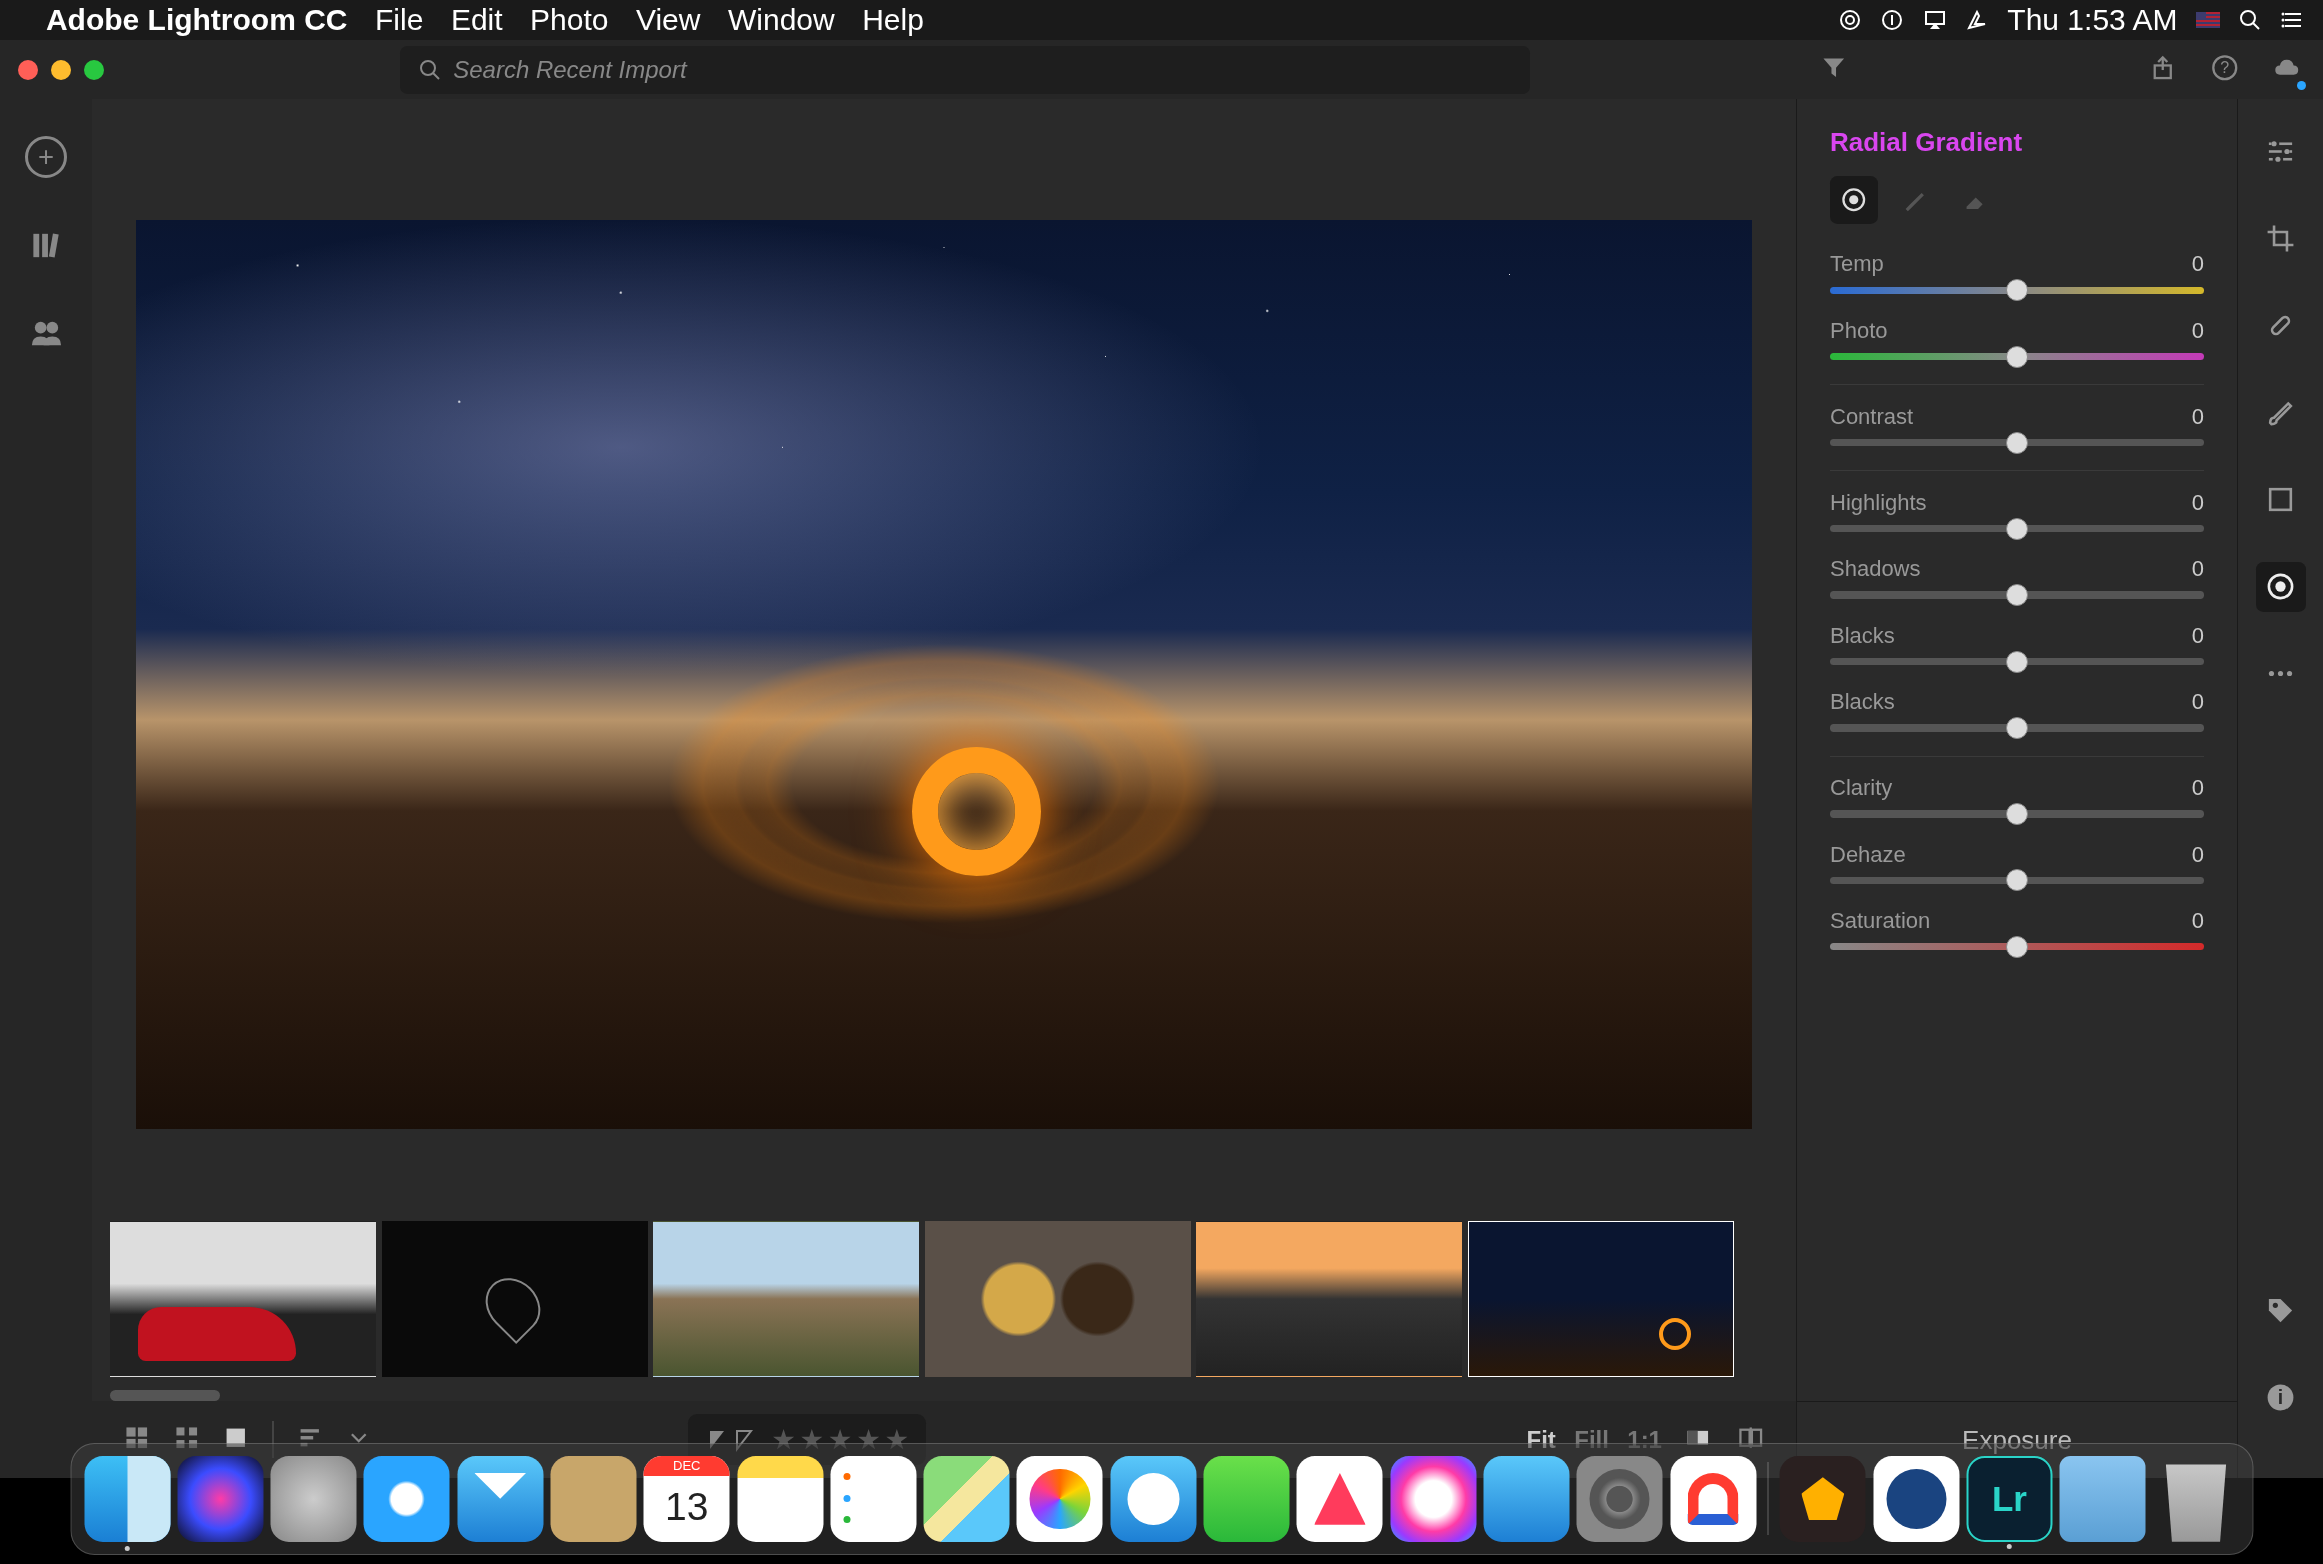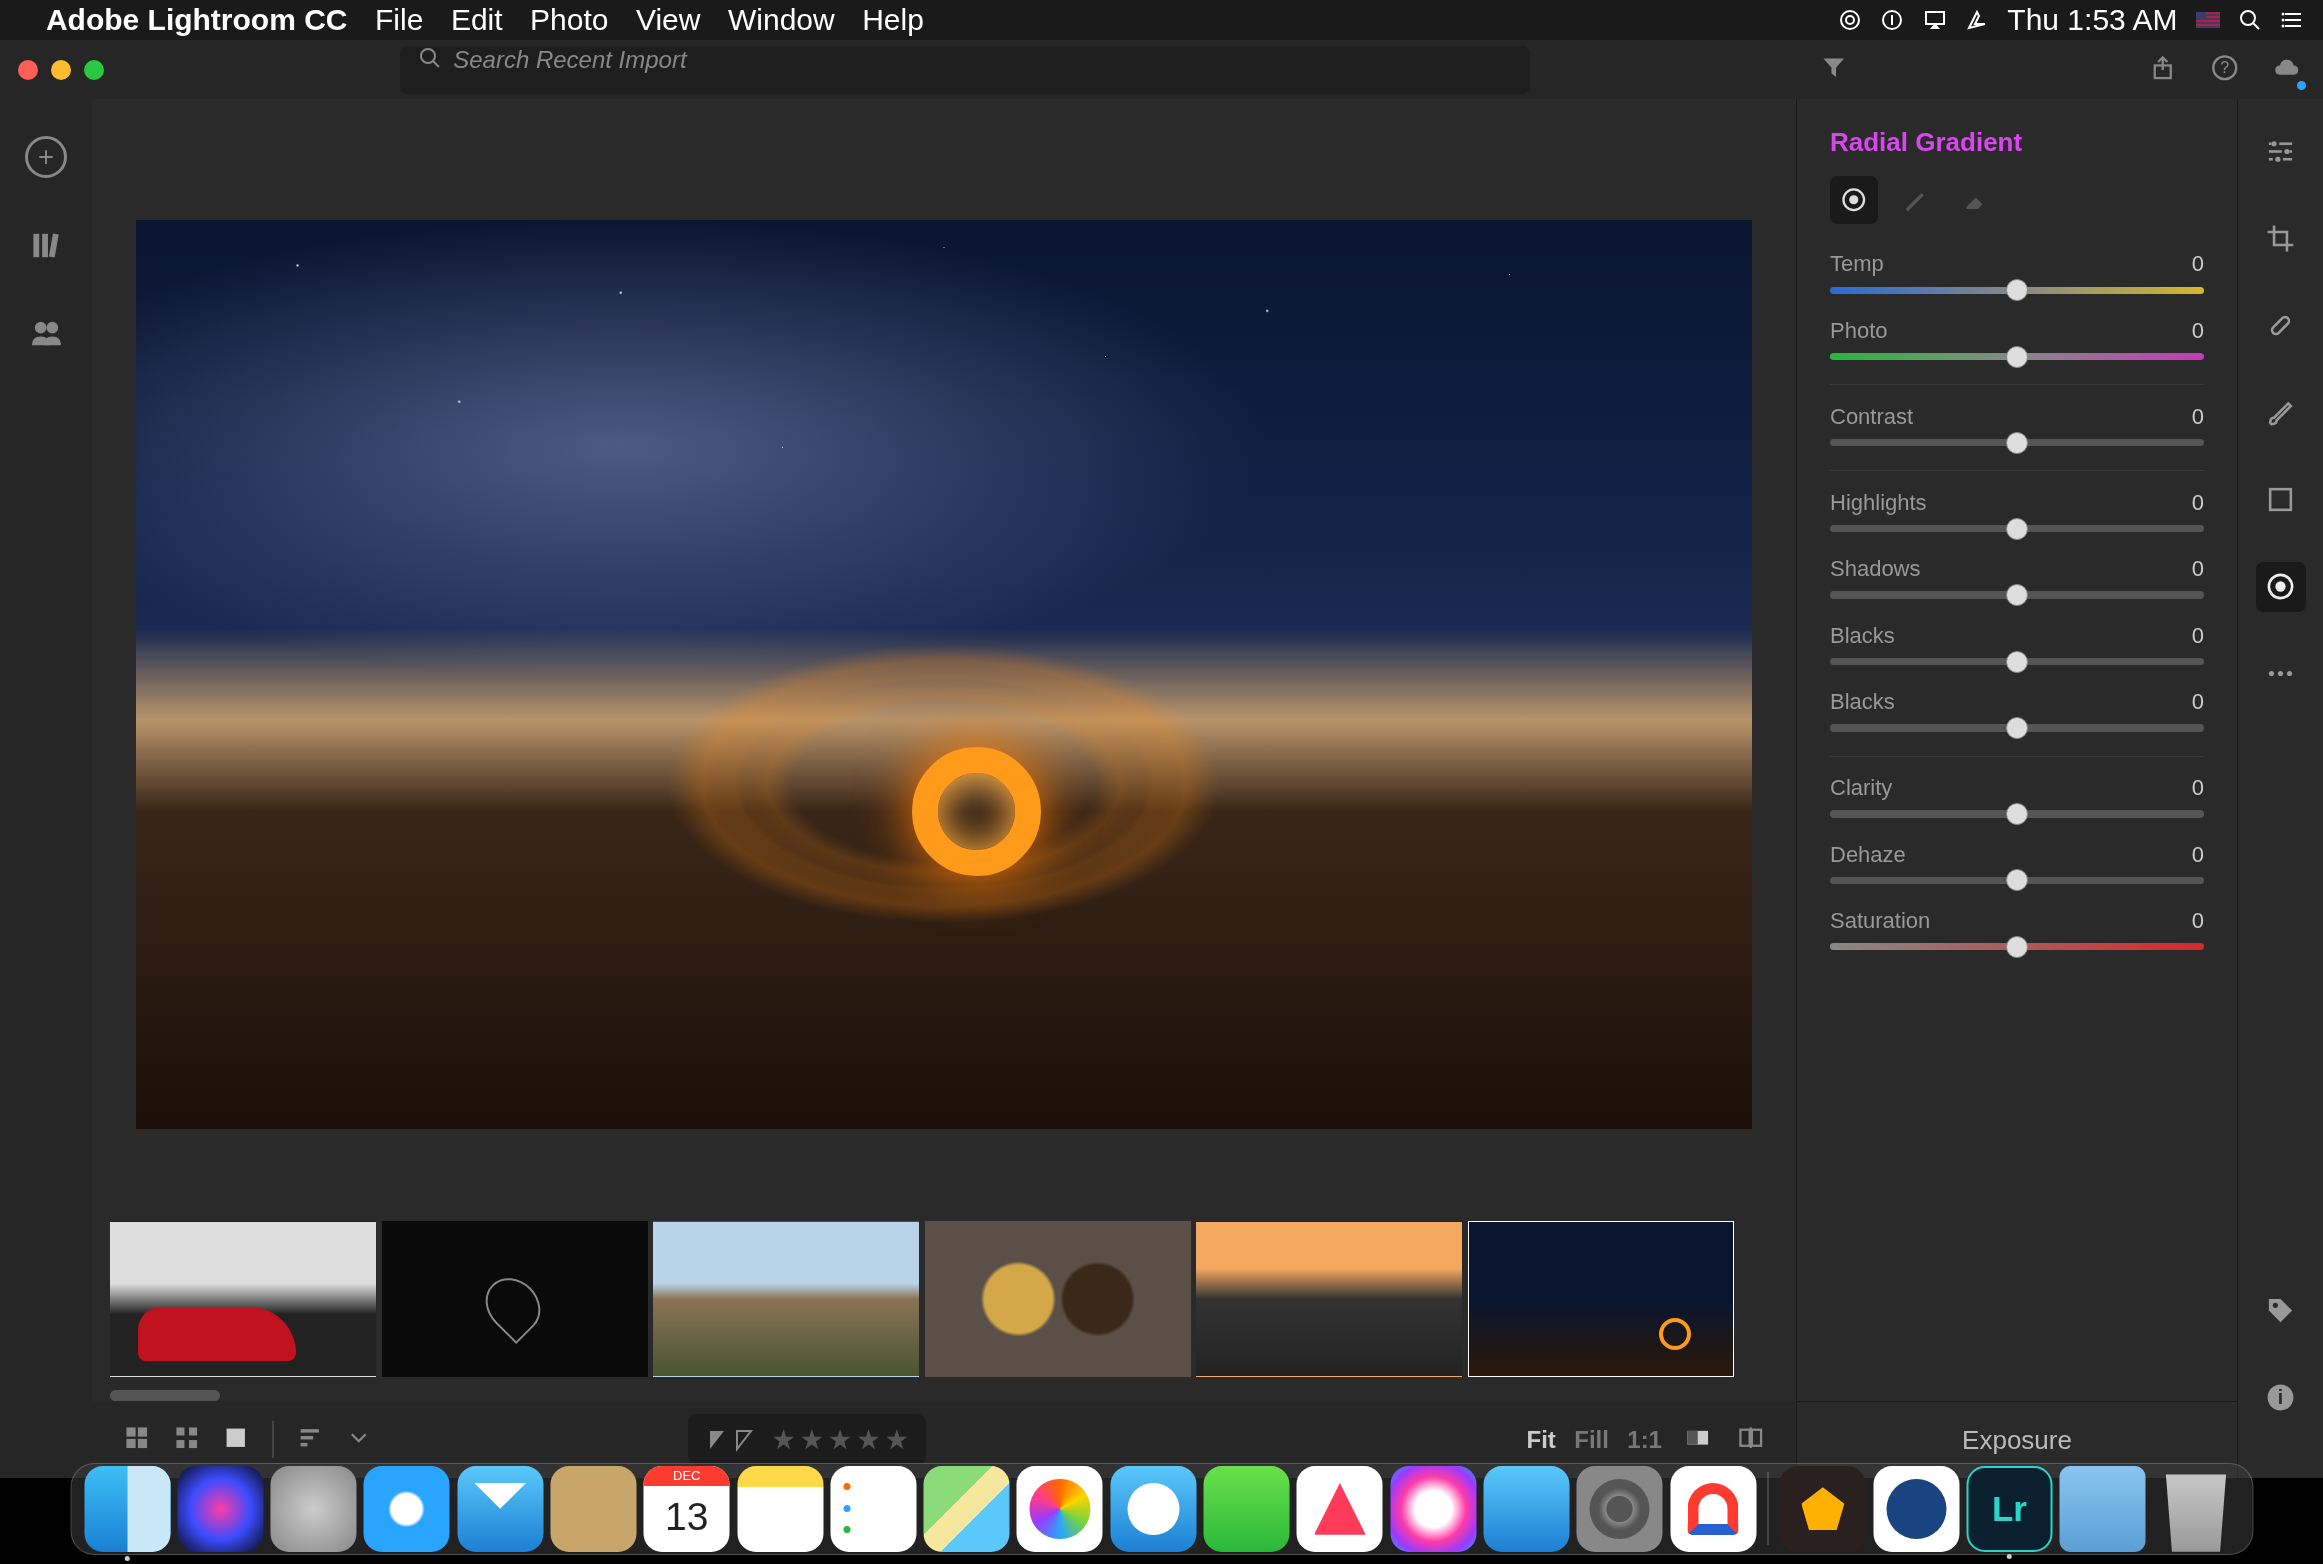--- a/index.html
+++ b/index.html
@@ -10,21 +10,21 @@
 .menubar .menu-item{margin-right:27.5px;cursor:default;}
 .menubar .spacer{flex:1;}
 .menubar .right-item{margin-left:18.4px;display:flex;align-items:center;}
 .menubar svg{width:24px;height:24px;fill:#fff;}
 
 .appwin{position:absolute;top:40px;left:0;right:0;height:1438px;background:#2a2a2a;display:flex;flex-direction:column;}
 .titlebar{height:59px;background:#262626;display:flex;align-items:center;padding:0 18.4px;}
 .traffic{display:flex;gap:13px;margin-right:27.5px;}
 .traffic span{width:20px;height:20px;border-radius:50%;}
 .search-wrap{flex:1;display:flex;justify-content:center;}
-.search-box{width:1130px;height:48px;background:#1e1e1e;border-radius:7.3px;display:flex;align-items:flex-start;padding:0 18.4px;color:#888;font-size:24px;font-style:italic;}
+.search-box{width:1130px;height:48px;background:#1e1e1e;border-radius:7.3px;display:flex;align-items:center;padding:0 18.4px;color:#888;font-size:24px;font-style:italic;}
 .search-box svg{width:24px;height:24px;fill:#888;margin-right:11px;}
 .titlebar-right{display:flex;gap:27.5px;align-items:center;margin-left:18.4px;}
 .titlebar-right svg{width:27.5px;height:27.5px;fill:#888;}
 .cloud-dot{position:relative;}
 .cloud-dot::after{content:"";position:absolute;width:9.2px;height:9.2px;border-radius:50%;background:#2aa5ff;bottom:-1.8px;right:-1.8px;}
 
 .body{flex:1;display:flex;overflow:hidden;}
 .leftbar{width:92px;background:#262626;display:flex;flex-direction:column;align-items:center;padding-top:37px;gap:46px;}
 .leftbar .sidebtn{width:42px;height:42px;display:flex;align-items:center;justify-content:center;cursor:pointer;}
 .leftbar svg{width:35px;height:35px;fill:#888;}
@@ -95,21 +95,21 @@
 .rightpanel hr{border:none;border-top:0.9px solid #3a3a3a;margin:9.2px 0 18.4px;}
 .presets{height:77px;border-top:0.9px solid #1a1a1a;display:flex;align-items:center;justify-content:center;color:#bbb;font-size:26px;cursor:pointer;}
 
 .toolstrip{width:86px;background:#2a2a2a;border-left:0.9px solid #1a1a1a;display:flex;flex-direction:column;align-items:center;padding-top:27.5px;gap:37px;}
 .toolstrip .tool{width:50px;height:50px;display:flex;align-items:center;justify-content:center;cursor:pointer;border-radius:7.3px;}
 .toolstrip .tool.active{background:#1a1a1a;}
 .toolstrip svg{width:31px;height:31px;fill:#999;}
 .toolstrip .tool.active svg{fill:#eee;}
 .toolstrip .spacer{flex:1;}
 
-.dock{position:absolute;bottom:9.2px;left:50%;transform:translateX(-50%);height:92px;background:rgba(60,60,60,0.55);border-radius:24px;padding:19px 13px;display:flex;gap:7.3px;align-items:center;border:0.9px solid rgba(255,255,255,0.2);}
+.dock{position:absolute;bottom:9.2px;left:50%;transform:translateX(-50%);height:112px;background:rgba(60,60,60,0.55);border-radius:24px;padding:19px 13px;display:flex;gap:7.3px;align-items:center;border:0.9px solid rgba(255,255,255,0.2);}
 .dockicon{width:86px;height:86px;border-radius:18.4px;position:relative;cursor:pointer;}
 .docksep{width:1.8px;height:73px;background:rgba(255,255,255,0.3);margin:0 3.7px;}
 .dock .dot{position:absolute;bottom:-9.2px;left:50%;transform:translateX(-50%);width:5.5px;height:5.5px;border-radius:50%;background:#ccc;}
 </style>
 </head>
 <body>
 
 <div class="menubar">
   <span class="apple"></span>
   <span class="appname">Adobe Lightroom CC</span>

